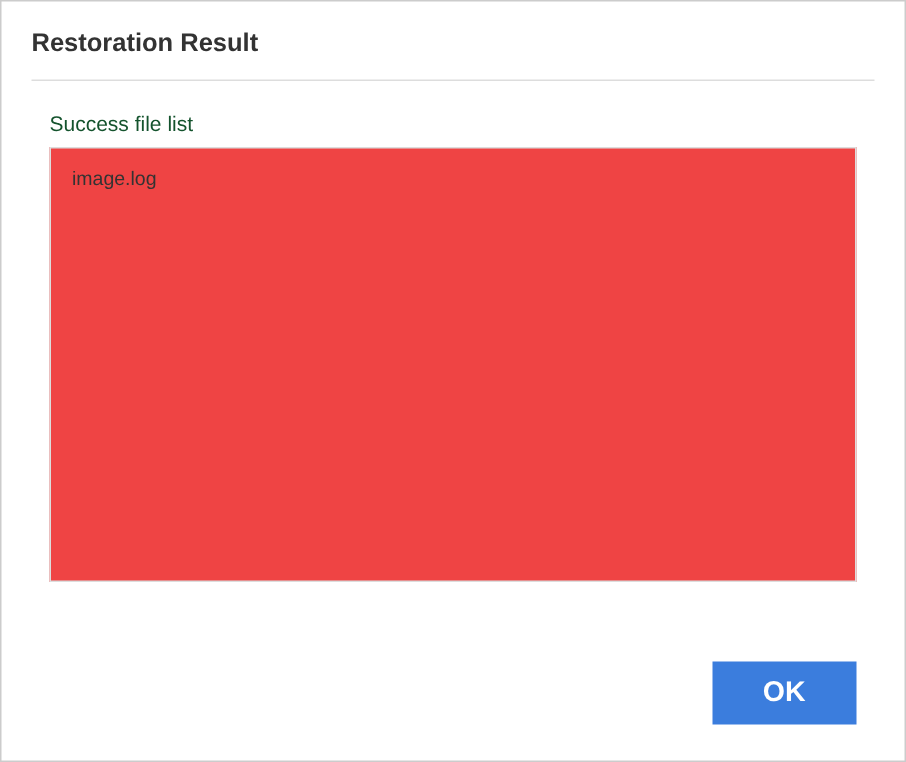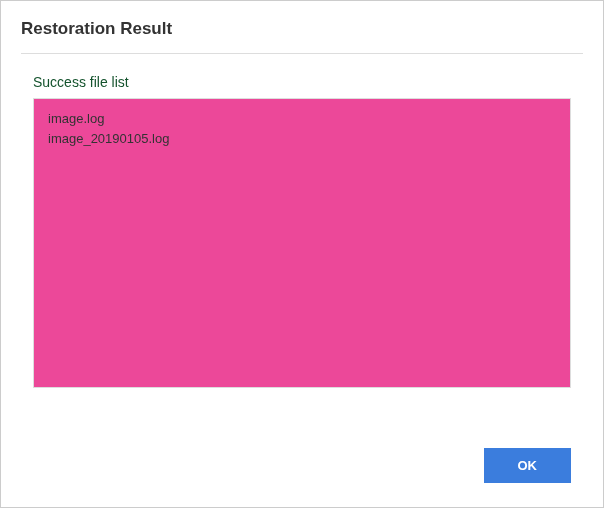--- a/index.html
+++ b/index.html
@@ -31,21 +31,21 @@
     }
     .section-label {
       font-size: 14px;
       color: #14532d;
       margin-top: 20px;
       margin-bottom: 8px;
       padding-left: 12px;
     }
     .file-list-box {
       border: 1px solid #ddd;
-      background: #ec4899;
+      background: #ef4444;
       margin: 0 12px;
       height: 290px;
       padding: 10px 14px;
       font-size: 13px;
       color: #333;
       line-height: 1.5;
       overflow: auto;
     }
     .file-item {
       display: block;
@@ -54,32 +54,31 @@
       margin-top: auto;
       display: flex;
       justify-content: flex-end;
       padding-right: 12px;
       padding-bottom: 6px;
     }
     .ok-button {
       background: #3b7ddd;
       color: #fff;
       border: none;
-      font-size: 13px;
+      font-size: 19px;
       font-weight: 600;
       padding: 10px 34px;
       cursor: pointer;
     }
   </style>
 </head>
 <body>
 
 <div class="dialog">
   <div class="dialog-title">Restoration Result</div>
   <div class="section-label">Success file list</div>
   <div class="file-list-box">
     <span class="file-item">image.log</span>
-    <span class="file-item">image_20190105.log</span>
   </div>
   <div class="button-row">
     <button class="ok-button">OK</button>
   </div>
 </div>
 
 </body></html>

